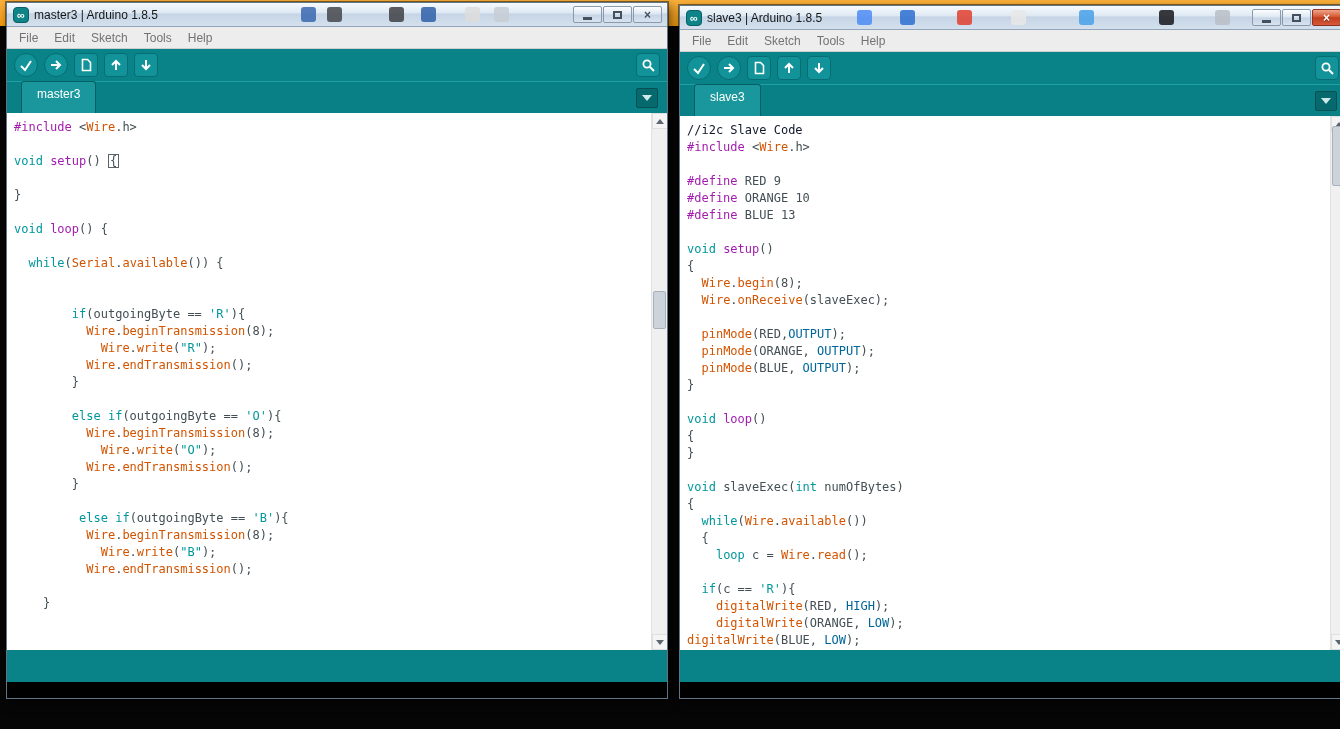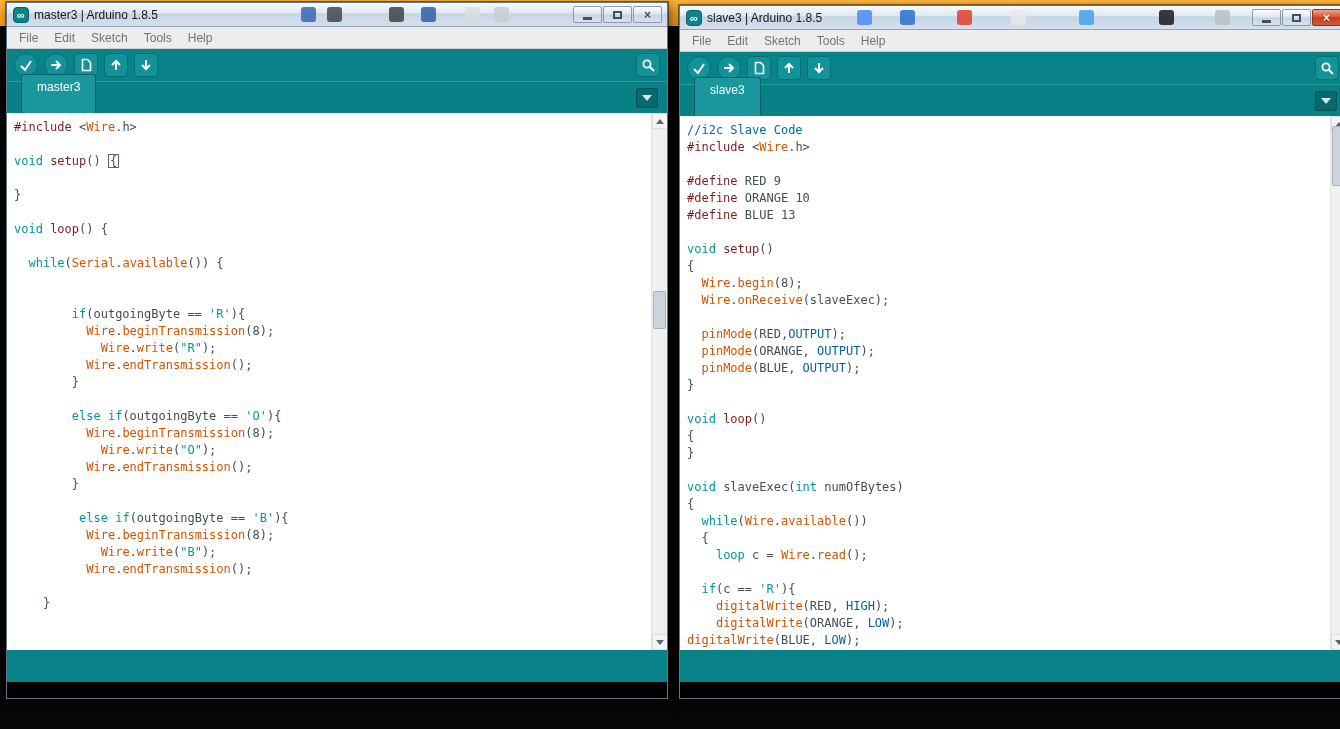--- a/index.html
+++ b/index.html
@@ -41,40 +41,40 @@
     gap:6px; padding:0 7px; position:relative; }
   .tb-btn { width:24px; height:24px; background:#12939A; border:1px solid #066D72;
     display:flex; align-items:center; justify-content:center; }
   .tb-btn.round { border-radius:50%; }
   .tb-btn.square { border-radius:4px; }
   .tb-btn svg { display:block; }
   .tb-right { position:absolute; right:7px; top:4px; }
 
   .tabbar { height:32px; flex:0 0 32px; background:#098085; position:relative;
     border-top:1px solid #1FA0A5; }
-  .tab { position:absolute; left:14px; bottom:0; height:39px; padding:0 15px;
+  .tab { position:absolute; left:14px; bottom:0; height:32px; padding:0 15px;
     background:#1A979D; border:1px solid #056065; border-bottom:none;
     border-radius:3px 3px 0 0; color:#FFFFFF; font-size:12px; line-height:25px;margin-top:42px; }
   .tab-menu-btn { position:absolute; right:9px; bottom:5px; width:22px; height:20px;
     background:#06696E; border:1px solid #045055; border-radius:2px;
     display:flex; align-items:center; justify-content:center; }
   .tab-menu-btn .tri { width:0; height:0; border-left:5px solid transparent;
     border-right:5px solid transparent; border-top:6px solid #CFE9EA; }
 
   .editor { flex:1 1 auto; background:#FFFFFF; position:relative; overflow:hidden; }
   .code { font-family:"DejaVu Sans Mono","Liberation Mono",monospace; font-size:12px;
     line-height:17px; padding:6px 0 0 7px; color:#434F54; }
   .code-line { white-space:pre; height:17px; }
   .t-d { color:#434F54; }
   .t-k { color:#00979C; }
   .t-f { color:#D35400; }
-  .t-p { color:#7f1d1d; }
+  .t-p { color:#a21caf; }
   .t-s { color:#00979C; }
   .t-c { color:#006699; }
-  .t-m { color:#0369a1; }
+  .t-m { color:#0f172a; }
   .t-hb { color:#434F54; box-shadow:inset 0 0 0 1px #5A6468; padding:0 2px; }
 
   .v-scrollbar { position:absolute; top:0; right:0; width:16px; height:100%;
     background:#F0F0F0; border-left:1px solid #E2E2E2; }
   .sb-btn { position:absolute; left:0; width:16px; height:16px; background:#F4F4F4;
     border:1px solid #DFDFDF; display:flex; align-items:center; justify-content:center; }
   .sb-btn.up { top:0; } .sb-btn.down { bottom:0; }
   .sb-arrow-up { width:0;height:0;border-left:4px solid transparent;border-right:4px solid transparent;border-bottom:5px solid #5B6670; }
   .sb-arrow-down { width:0;height:0;border-left:4px solid transparent;border-right:4px solid transparent;border-top:5px solid #5B6670; }
   .sb-thumb { position:absolute; left:1px; width:13px; background:#CDD3DA;

